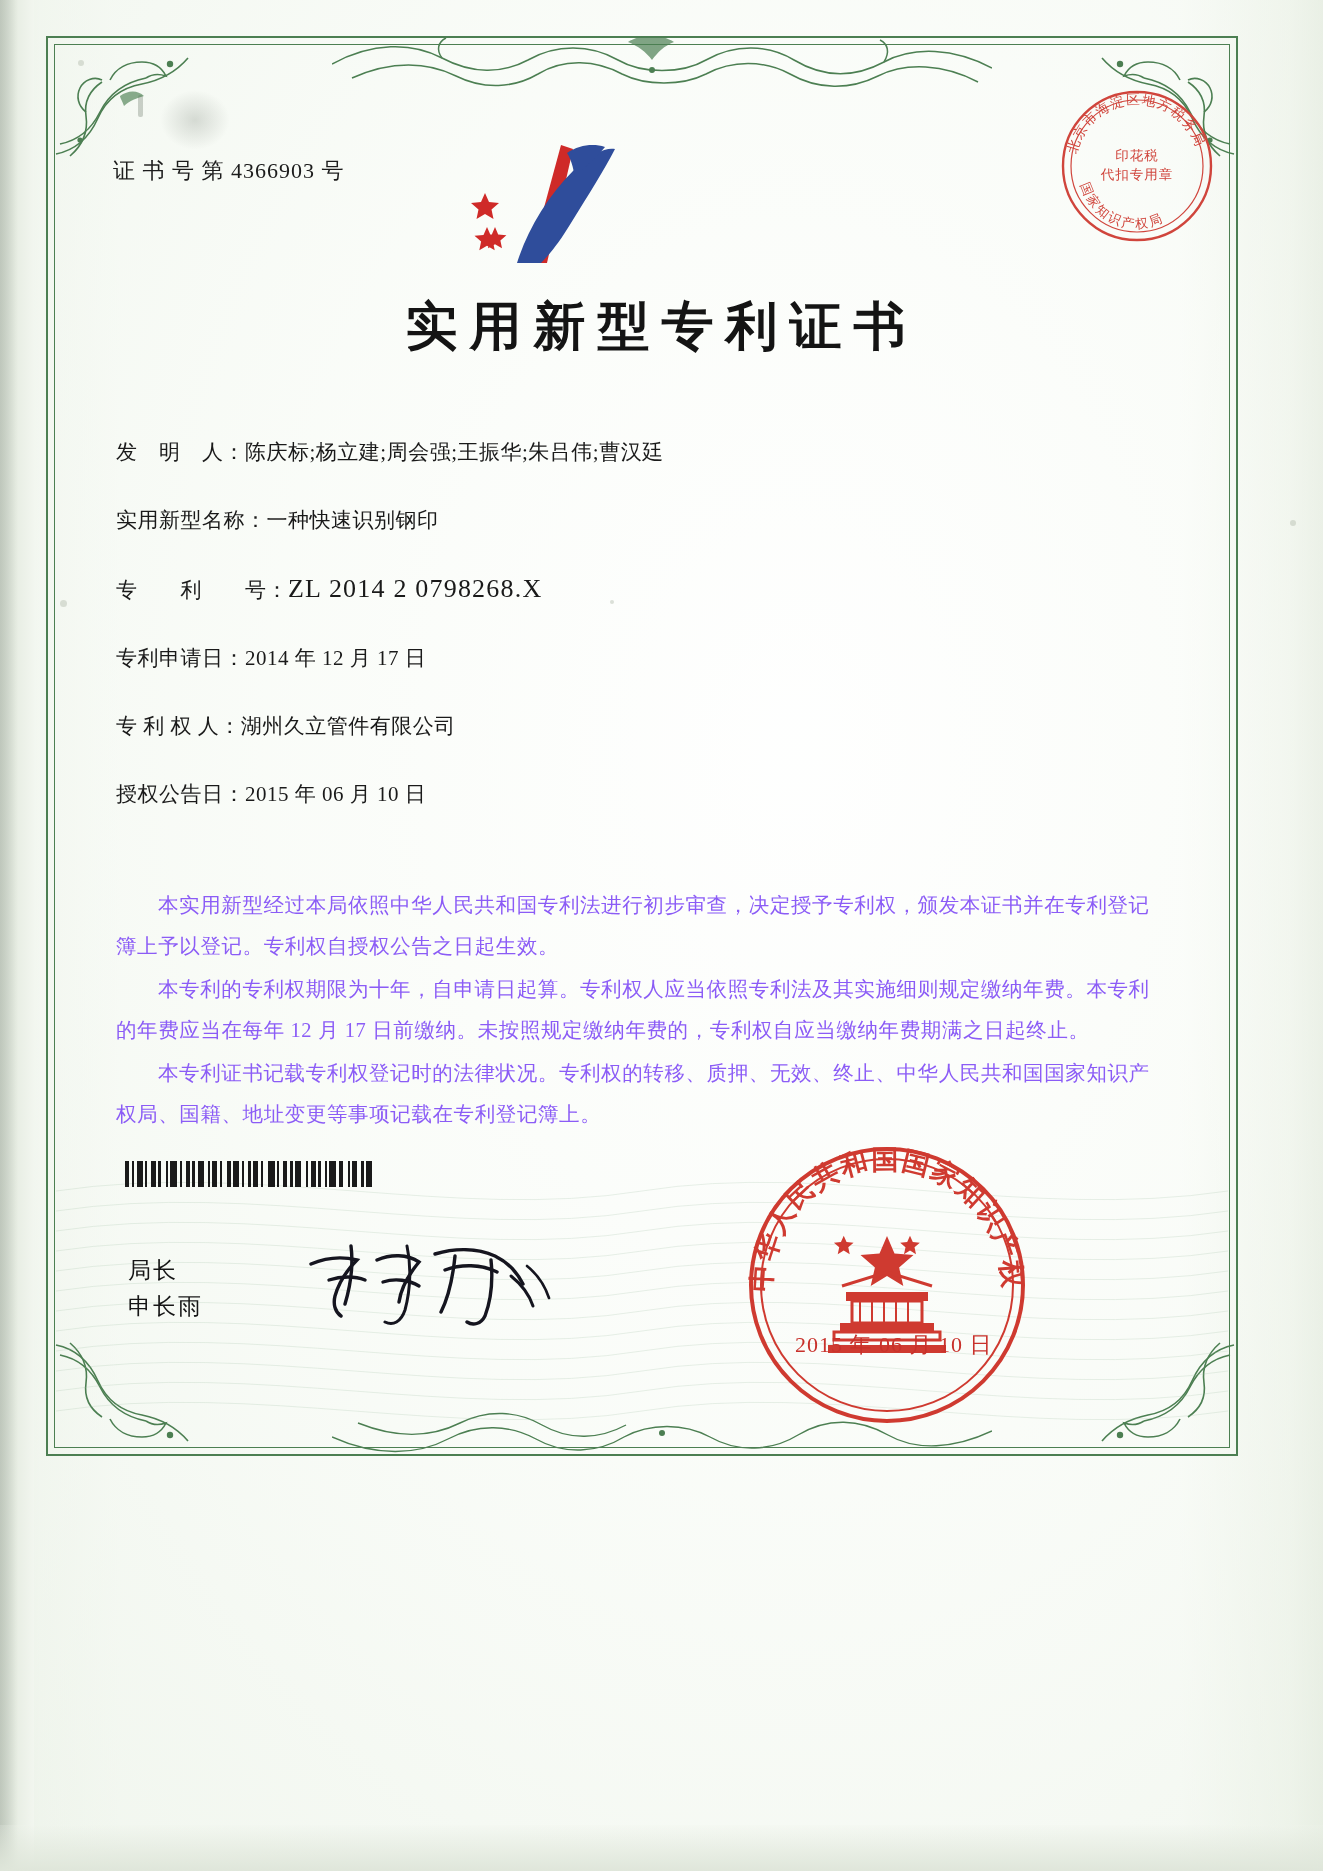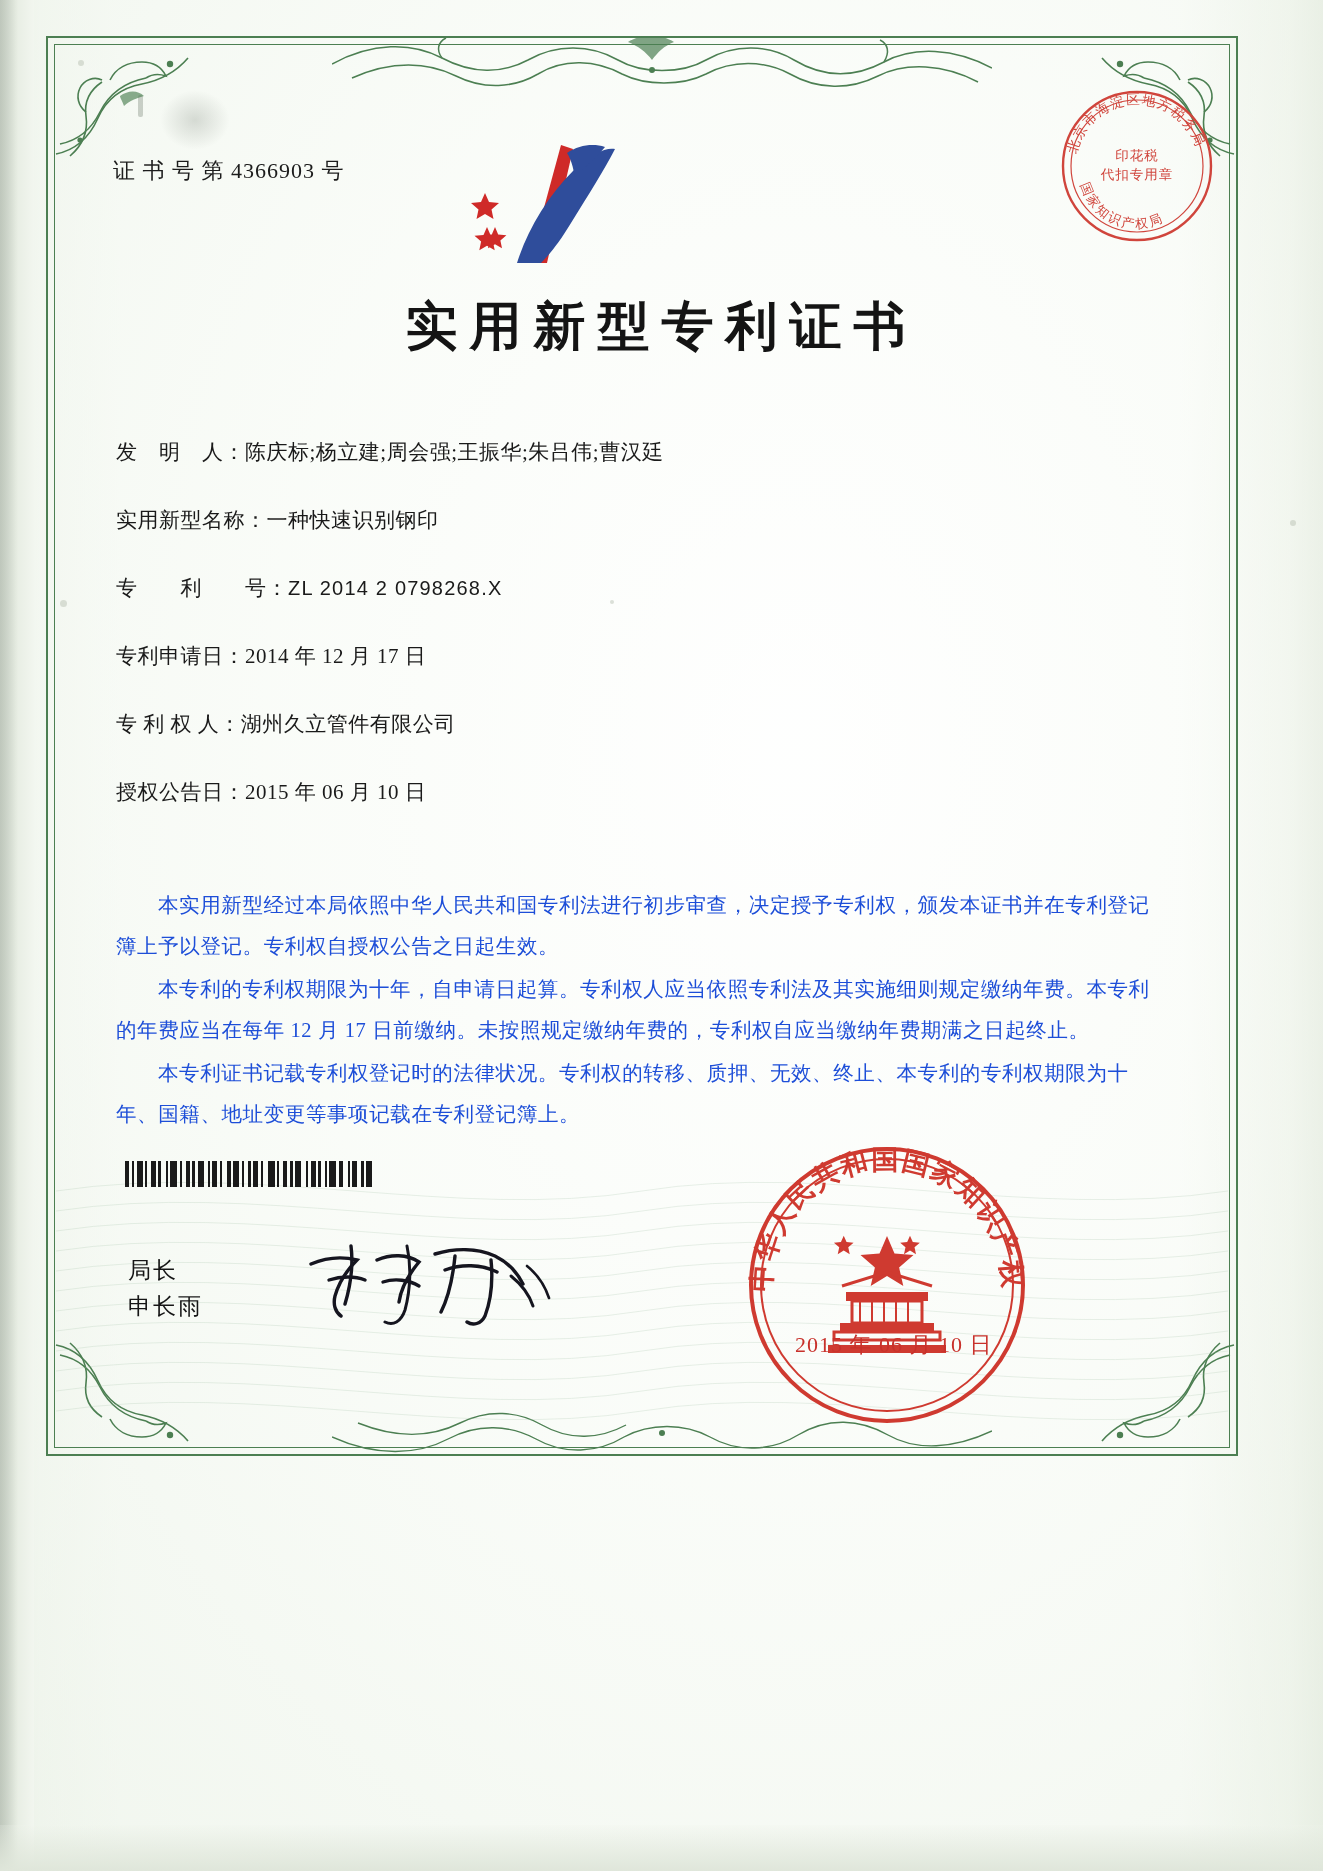--- a/index.html
+++ b/index.html
@@ -126,32 +126,32 @@
   }
   .field {
     font-size: 21px;
     color: #1a1a1a;
     margin-bottom: 40px;
     white-space: nowrap;
   }
   .field .lbl { letter-spacing: 0.5px; }
   .field .val { letter-spacing: 0.5px; }
   .field.mono .val {
-    font-family: Liberation Sans, sans-serif;
-    font-size: 20px;
+    font-family: Liberation Serif, serif;
+    font-size: 26px;
     letter-spacing: 1.2px;
   }
 
   .body-text {
     position: absolute;
     left: 116px; top: 885px;
     width: 1050px;
     font-size: 20.5px;
     line-height: 41px;
-    color: #1d4ed8;
+    color: #8b5cf6;
     letter-spacing: 0.6px;
     font-family: Liberation Serif, serif;
   }
   .body-text p { margin: 0 0 2px 0; text-indent: 42px; }
 
   
   .barcode {
     position: absolute;
     left: 125px; top: 1161px;
     width: 278px; height: 26px;
@@ -383,21 +383,21 @@
       <span class="lbl">专 利 权 人：</span><span class="val">湖州久立管件有限公司</span>
     </div>
     <div class="field">
       <span class="lbl">授权公告日：</span><span class="val">2015 年 06 月 10 日</span>
     </div>
   </div>
 
   <div class="body-text">
     <p>本实用新型经过本局依照中华人民共和国专利法进行初步审查，决定授予专利权，颁发本证书并在专利登记簿上予以登记。专利权自授权公告之日起生效。</p>
     <p>本专利的专利权期限为十年，自申请日起算。专利权人应当依照专利法及其实施细则规定缴纳年费。本专利的年费应当在每年 12 月 17 日前缴纳。未按照规定缴纳年费的，专利权自应当缴纳年费期满之日起终止。</p>
-    <p>本专利证书记载专利权登记时的法律状况。专利权的转移、质押、无效、终止、本专利的专利权期限为十年、国籍、地址变更等事项记载在专利登记簿上。</p>
+    <p>本专利证书记载专利权登记时的法律状况。专利权的转移、质押、无效、终止、中华人民共和国国家知识产权局、国籍、地址变更等事项记载在专利登记簿上。</p>
   </div>
 
   <div class="barcode">
     <i style="width:4px"></i>
       <i style="width:3px;background:transparent"></i>
     <i style="width:2px"></i>
       <i style="width:3px;background:transparent"></i>
     <i style="width:6px"></i>
       <i style="width:2px;background:transparent"></i>
     <i style="width:2px"></i>

